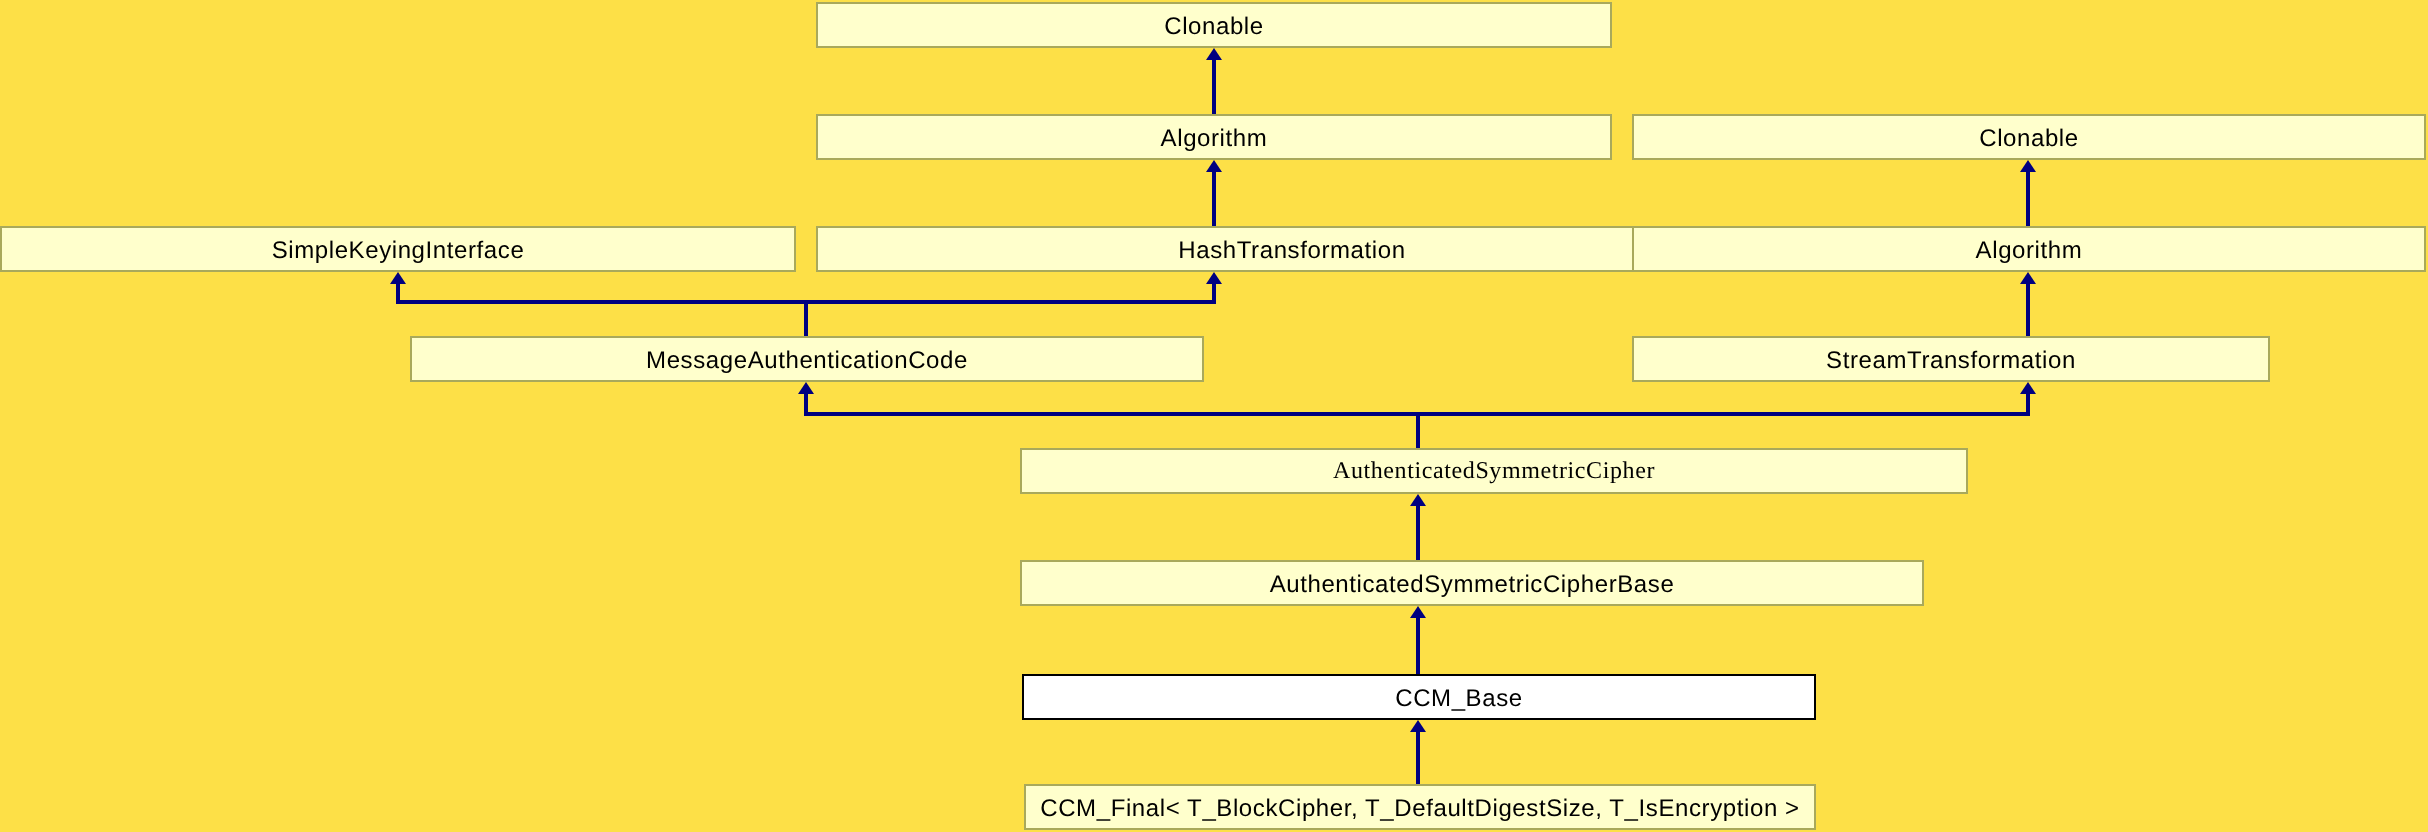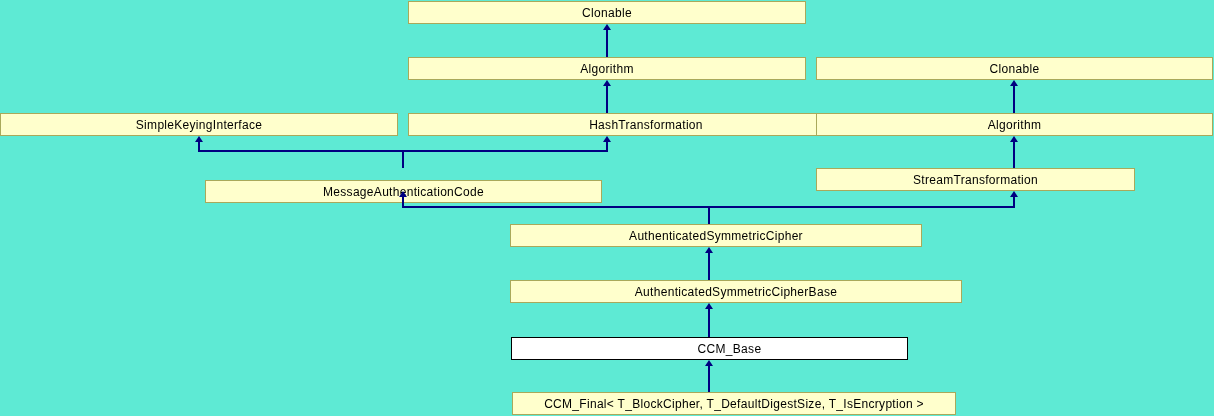--- a/index.html
+++ b/index.html
@@ -5,21 +5,21 @@
   html, body {
     margin: 0;
     padding: 0;
     background: #ffffff;
     font-family: "Liberation Sans", "DejaVu Sans", sans-serif;
   }
   .diagram {
     position: relative;
     width: 1214px;
     height: 416px;
-    background: #5eead4;
+    background: #fde047;
     overflow: hidden;
   }
   .node {
     position: absolute;
     box-sizing: border-box;
     height: 23px;
     background: #ffffcc;
     border: 1px solid #a9a95b;
     color: #000000;
     font-size: 12px;
@@ -65,31 +65,31 @@
   <div class="node" style="left:408px; top:57px; width:398px;">Algorithm</div>
 
   <div class="node" style="left:816px; top:57px; width:397px;">Clonable</div>
 
   <div class="node" style="left:0px; top:113px; width:398px;text-align:center;">SimpleKeyingInterface</div>
 
   <div class="node" style="left:408px; top:113px; width:476px;">HashTransformation</div>
 
   <div class="node" style="left:816px; top:113px; width:397px;">Algorithm</div>
 
-  <div class="node" style="left:205px; top:180px; width:397px;">MessageAuthenticationCode</div>
+  <div class="node" style="left:205px; top:168px; width:397px;">MessageAuthenticationCode</div>
 
   <div class="node" style="left:816px; top:168px; width:319px;">StreamTransformation</div>
 
-  <div class="node" style="left:510px; top:224px; width:412px;">AuthenticatedSymmetricCipher</div>
+  <div class="node" style="left:510px; top:224px; width:474px;font-family:Liberation Serif, serif;">AuthenticatedSymmetricCipher</div>
 
   <div class="node" style="left:510px; top:280px; width:452px;">AuthenticatedSymmetricCipherBase</div>
 
   <div class="node highlight" style="left:511px; top:337px; width:397px;">CCM_Base</div>
 
-  <div class="node" style="left:512px; top:392px; width:444px;">CCM_Final&lt; T_BlockCipher, T_DefaultDigestSize, T_IsEncryption &gt;</div>
+  <div class="node" style="left:512px; top:392px; width:396px;">CCM_Final&lt; T_BlockCipher, T_DefaultDigestSize, T_IsEncryption &gt;</div>
 
   <div>
     <div class="arrowhead" style="left:603px; top:24px;"></div>
     <div class="vline" style="left:606px; top:29px; height:28px;"></div>
   </div>
 
   <div>
     <div class="arrowhead" style="left:603px; top:80px;"></div>
     <div class="vline" style="left:606px; top:85px; height:28px;"></div>
   </div>

